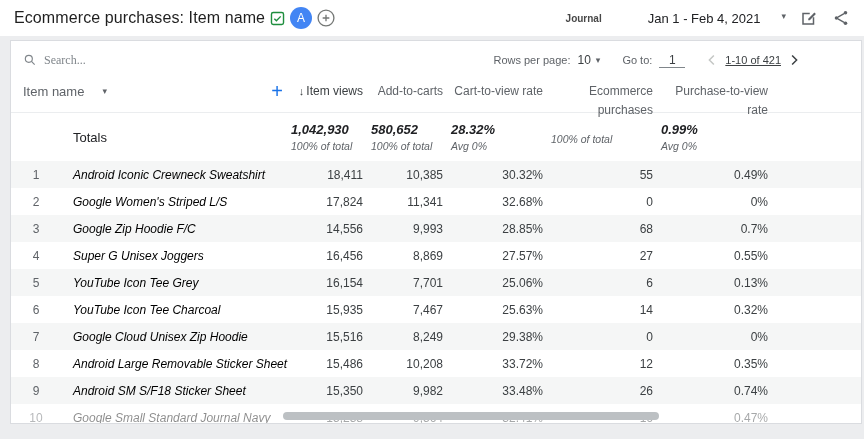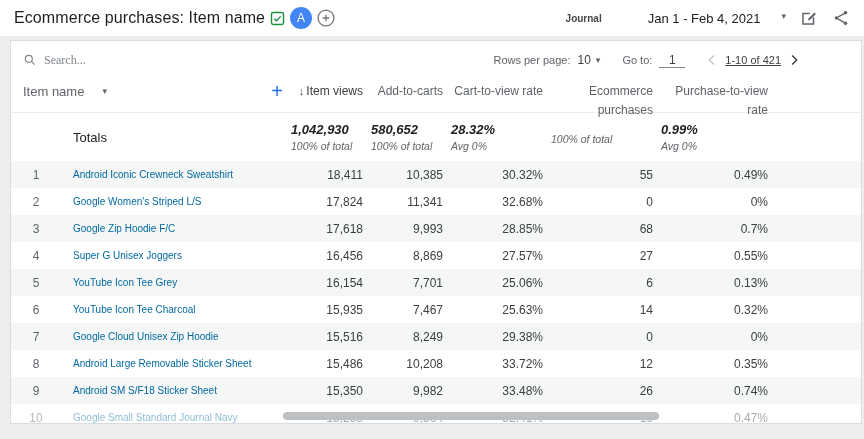--- a/index.html
+++ b/index.html
@@ -95,21 +95,21 @@
 
   
   .trow {
     display: grid;
     grid-template-columns: 50px 230px 80px 80px 100px 110px 115px 1fr;
     align-items: center; height: 27px; cursor: pointer;
   }
   .trow.alt { background: #f5f6f6; }
   .trow.faded { opacity: .45; }
   .rnum { text-align: center; font-size: 12px; color: #5f6368; }
-  .rname { font-size: 10px; color: #0369a1; padding-left: 12px; white-space: nowrap; overflow: hidden; }
+  .rname { font-size: 12px; color: #000000; padding-left: 12px; white-space: nowrap; overflow: hidden; font-style: italic; }
   .rval { text-align: right; padding-right: 8px; font-size: 12px; color: #3c4043; }
 
   
   .hscroll {
     position: absolute; bottom: 3px; left: 272px; width: 376px; height: 8px;
     background: #bcc0c3; border-radius: 4px; cursor: grab;
   }
 </style>
 </head>
 <body>
@@ -248,21 +248,21 @@
         <div class="rval">17,824</div>
         <div class="rval">11,341</div>
         <div class="rval">32.68%</div>
         <div class="rval">0</div>
         <div class="rval">0%</div>
         <div></div>
       </div>
       <div class="trow alt">
         <div class="rnum">3</div>
         <div class="rname">Google Zip Hoodie F/C</div>
-        <div class="rval">17,618</div>
+        <div class="rval">14,556</div>
         <div class="rval">9,993</div>
         <div class="rval">28.85%</div>
         <div class="rval">68</div>
         <div class="rval">0.7%</div>
         <div></div>
       </div>
       <div class="trow">
         <div class="rnum">4</div>
         <div class="rname">Super G Unisex Joggers</div>
         <div class="rval">16,456</div>

